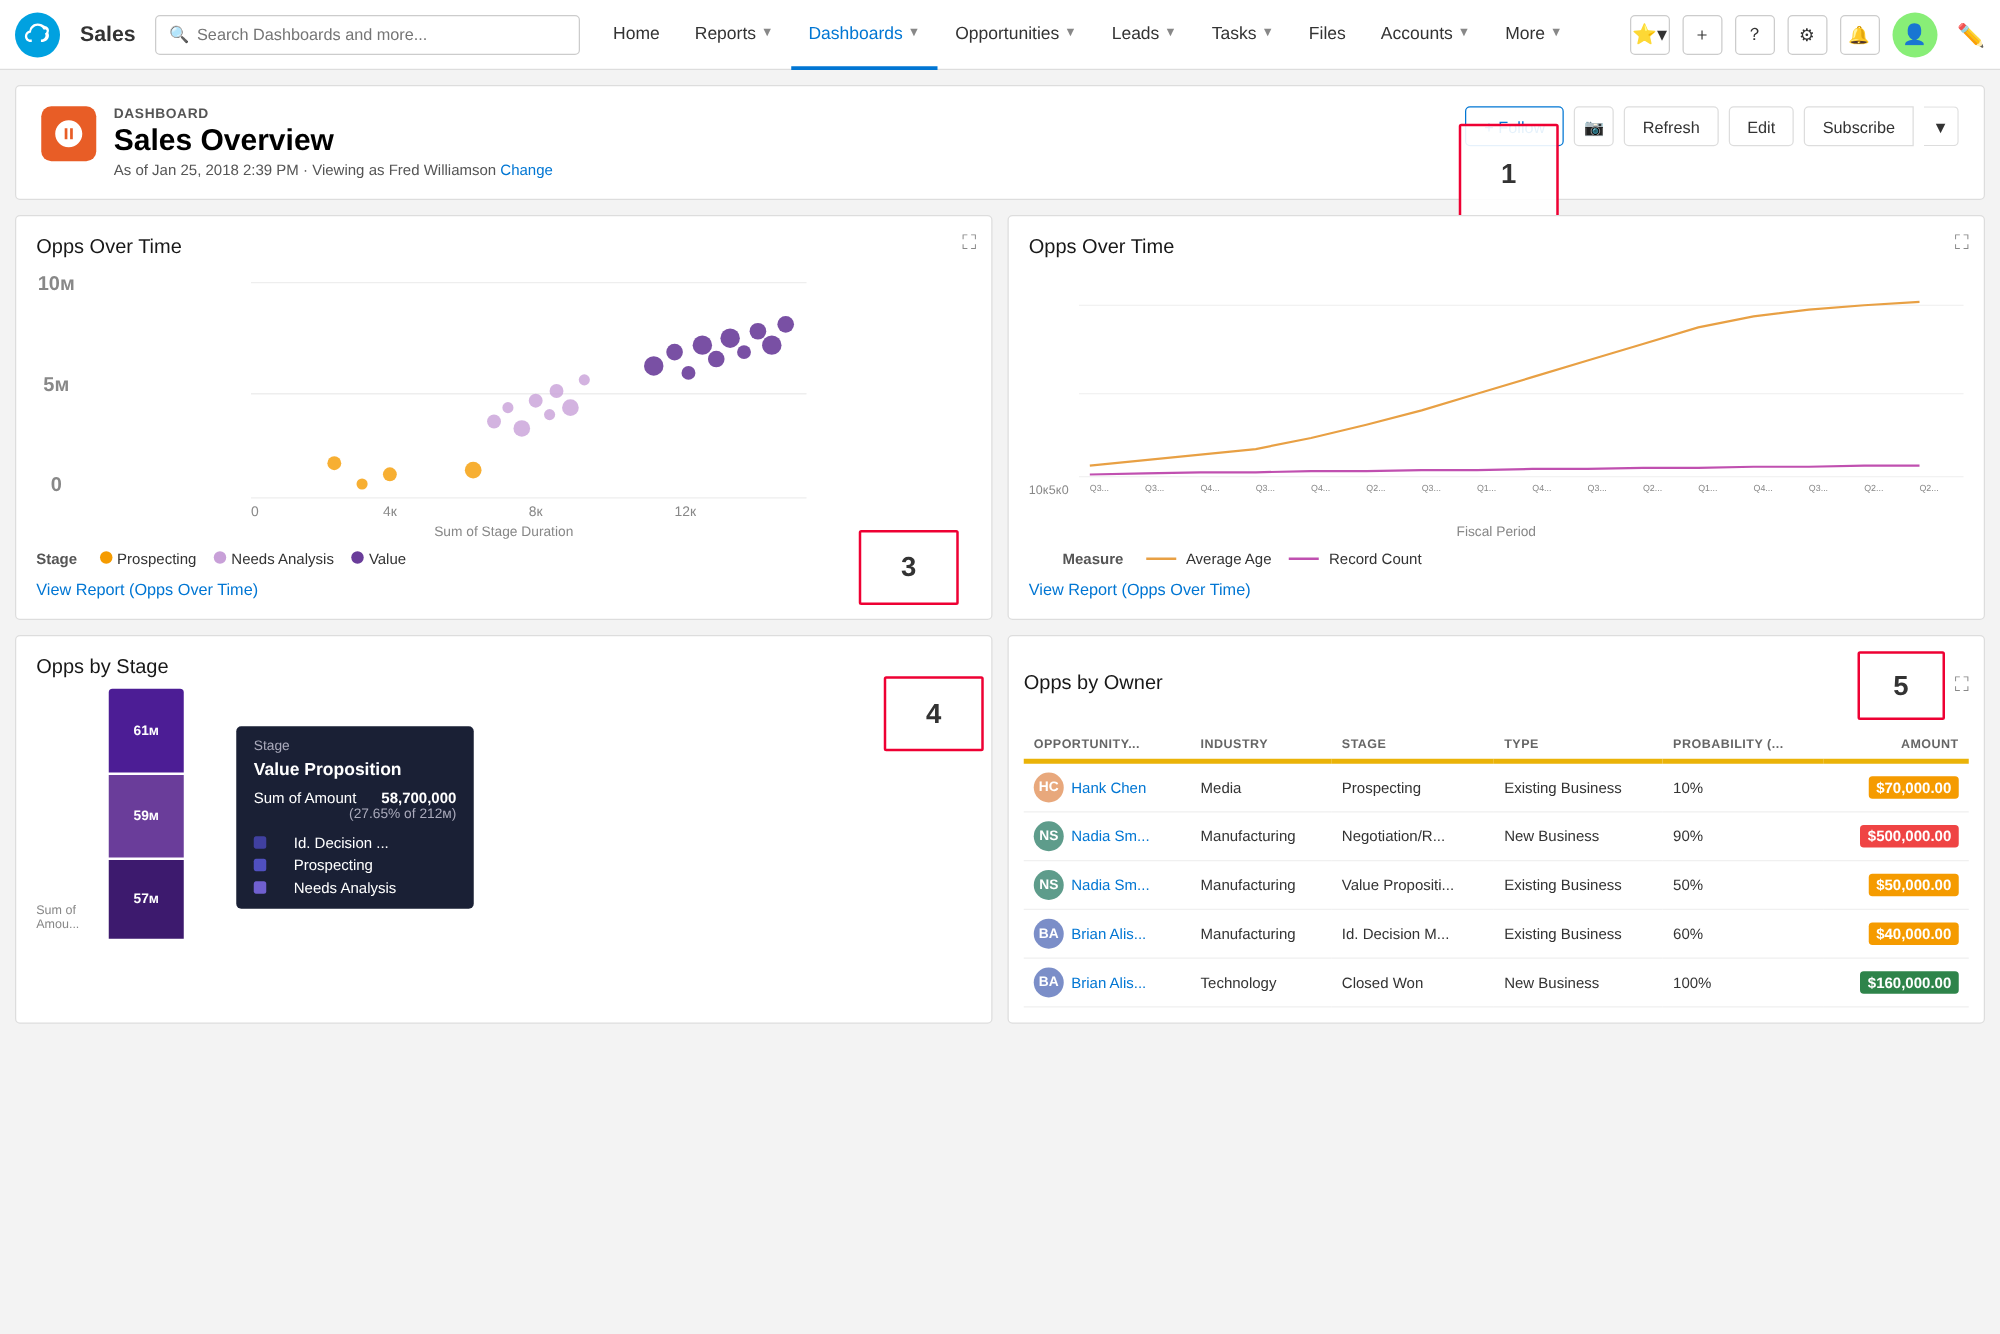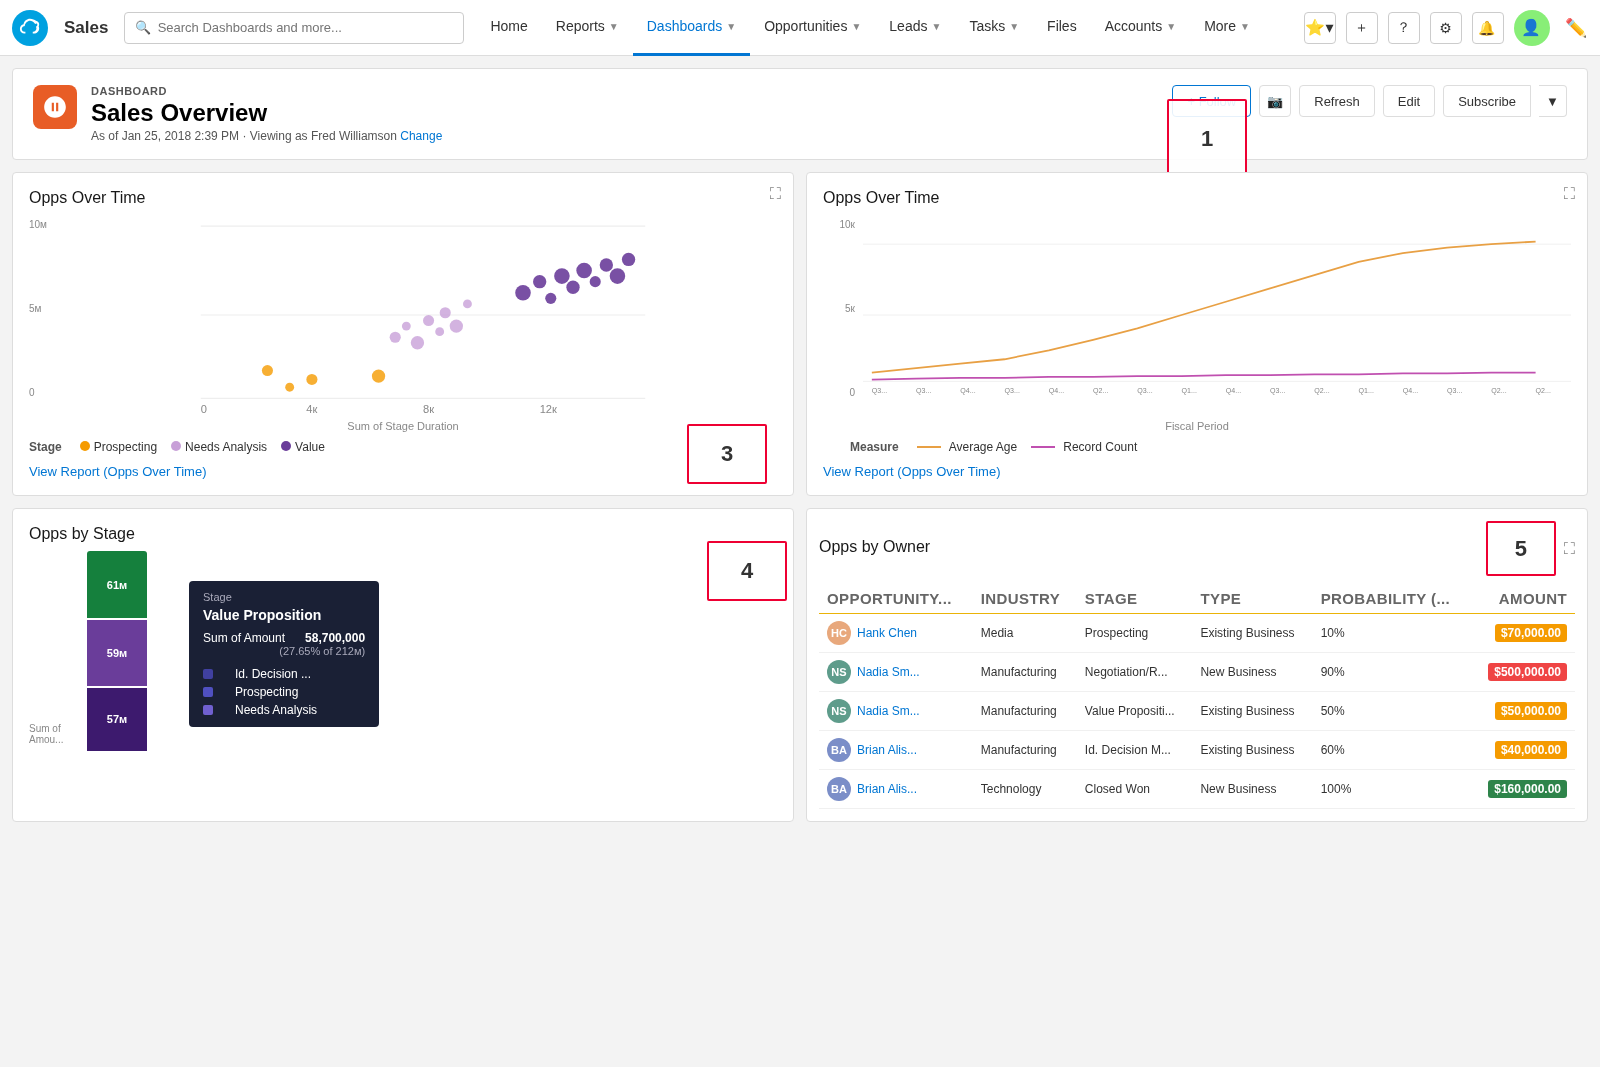--- a/index.html
+++ b/index.html
@@ -114,21 +114,21 @@
     .tooltip-box .tooltip-val { font-weight: 700; }
     .tooltip-box .tooltip-pct { color: #aab; font-size: 11px; }
     .tooltip-legend { margin-top: 10px; font-size: 12px; }
     .tooltip-legend-item { display: flex; align-items: center; gap: 22px; margin-top: 4px; }
     .tooltip-legend-dot { width: 10px; height: 10px; border-radius: 2px; display: inline-block; }
 
     
     .opps-table { width: 100%; border-collapse: collapse; font-size: 12px; margin-top: 8px; }
     .opps-table th {
       text-align: left; padding: 6px 8px; color: #666; font-weight: 600;
-      border-bottom: 1px solid #eab308; font-size: 15px; text-transform: uppercase; letter-spacing: 0.4px;
+      border-bottom: 4px solid #eab308; font-size: 10px; text-transform: uppercase; letter-spacing: 0.4px;
     }
     .opps-table td { padding: 7px 8px; border-bottom: 1px solid #f0f0f0; vertical-align: middle; }
     .opps-table .name-cell { color: #0176d3; cursor: pointer; display: flex; align-items: center; gap: 6px; }
     .avatar-sm {
       width: 24px; height: 24px; border-radius: 50%; flex-shrink: 0;
       display: flex; align-items: center; justify-content: center; font-size: 11px; color: #fff; font-weight: 600;
     }
     .amount-badge {
       display: inline-block; padding: 2px 6px; border-radius: 3px;
       font-weight: 600; font-size: 12px;
@@ -229,21 +229,21 @@
     <div class="annotate-box" style="top:130px;right:20px;width:90px;height:70px;">2</div>
   </div>
 
   <div class="widget-grid">
 
     <div class="widget">
       <div class="widget-title">Opps Over Time</div>
       <div class="widget-expand">⛶</div>
       <div class="chart-area" style="position:relative;">
         <div style="display:flex;gap:4px;">
-          <div style="display:flex;flex-direction:column;justify-content:space-between;align-items:flex-start;padding:4px 4px 20px 0;font-size:10px;color:#888;width:36px;">
+          <div style="display:flex;flex-direction:column;justify-content:space-between;align-items:center;padding:4px 4px 20px 0;font-size:16px;color:#888;width:36px;font-weight:bold;">
             <span>10м</span>
             <span>5м</span>
             <span>0</span>
           </div>
           <div style="flex:1;position:relative;">
             <svg class="scatter-svg" viewBox="0 0 400 180">
 
               <line x1="0" y1="10" x2="400" y2="10" stroke="#eee" stroke-width="1"></line>
               <line x1="0" y1="90" x2="400" y2="90" stroke="#eee" stroke-width="1"></line>
               <line x1="0" y1="165" x2="400" y2="165" stroke="#eee" stroke-width="1"></line>
@@ -292,21 +292,21 @@
         <a class="view-report">View Report (Opps Over Time)</a>
         <div class="annotate-box" style="position:absolute;top:-30px;right:10px;width:80px;height:60px;">3</div>
       </div>
     </div>
 
     <div class="widget">
       <div class="widget-title">Opps Over Time</div>
       <div class="widget-expand">⛶</div>
       <div class="chart-area">
         <div style="display:flex;gap:4px;">
-          <div style="display:flex;flex-direction:column;justify-content:space-between;align-items:flex-end;padding:4px 4px 20px 0;font-size:10px;color:#888;width:36px;">
+          <div style="display:flex;flex-direction:row;justify-content:space-between;align-items:flex-end;padding:4px 4px 20px 0;font-size:10px;color:#888;width:36px;">
             <span>10к</span>
             <span>5к</span>
             <span>0</span>
           </div>
           <div style="flex:1;">
             <svg class="line-chart-svg" viewBox="0 0 800 180">
               <line x1="0" y1="10" x2="800" y2="10" stroke="#eee" stroke-width="1"></line>
               <line x1="0" y1="90" x2="800" y2="90" stroke="#eee" stroke-width="1"></line>
               <line x1="0" y1="165" x2="800" y2="165" stroke="#eee" stroke-width="1"></line>
 
@@ -353,21 +353,21 @@
   <div class="widget-row2">
 
     <div class="widget" style="min-height:280px;">
       <div class="widget-title">Opps by Stage</div>
       <div style="display:flex;gap:8px;margin-top:8px;position:relative;">
 
         <div style="display:flex;flex-direction:column;justify-content:flex-end;align-items:flex-end;width:50px;font-size:10px;color:#888;padding-bottom:4px;">
           <span style="margin-bottom:2px;">Sum of Amou...</span>
         </div>
         <div style="display:flex;flex-direction:column;justify-content:flex-end;height:200px;gap:2px;width:80px;">
-          <div class="stage-bar" style="background:#15803d;height:68px;border-radius:3px 3px 0 0;">
+          <div class="stage-bar" style="background:#4c1d95;height:68px;border-radius:3px 3px 0 0;">
             <span>61м</span>
           </div>
           <div class="stage-bar" style="background:#6a3d9a;height:66px;">
             <span>59м</span>
           </div>
           <div class="stage-bar" style="background:#3d1a6e;height:64px;">
             <span>57м</span>
           </div>
         </div>
 

